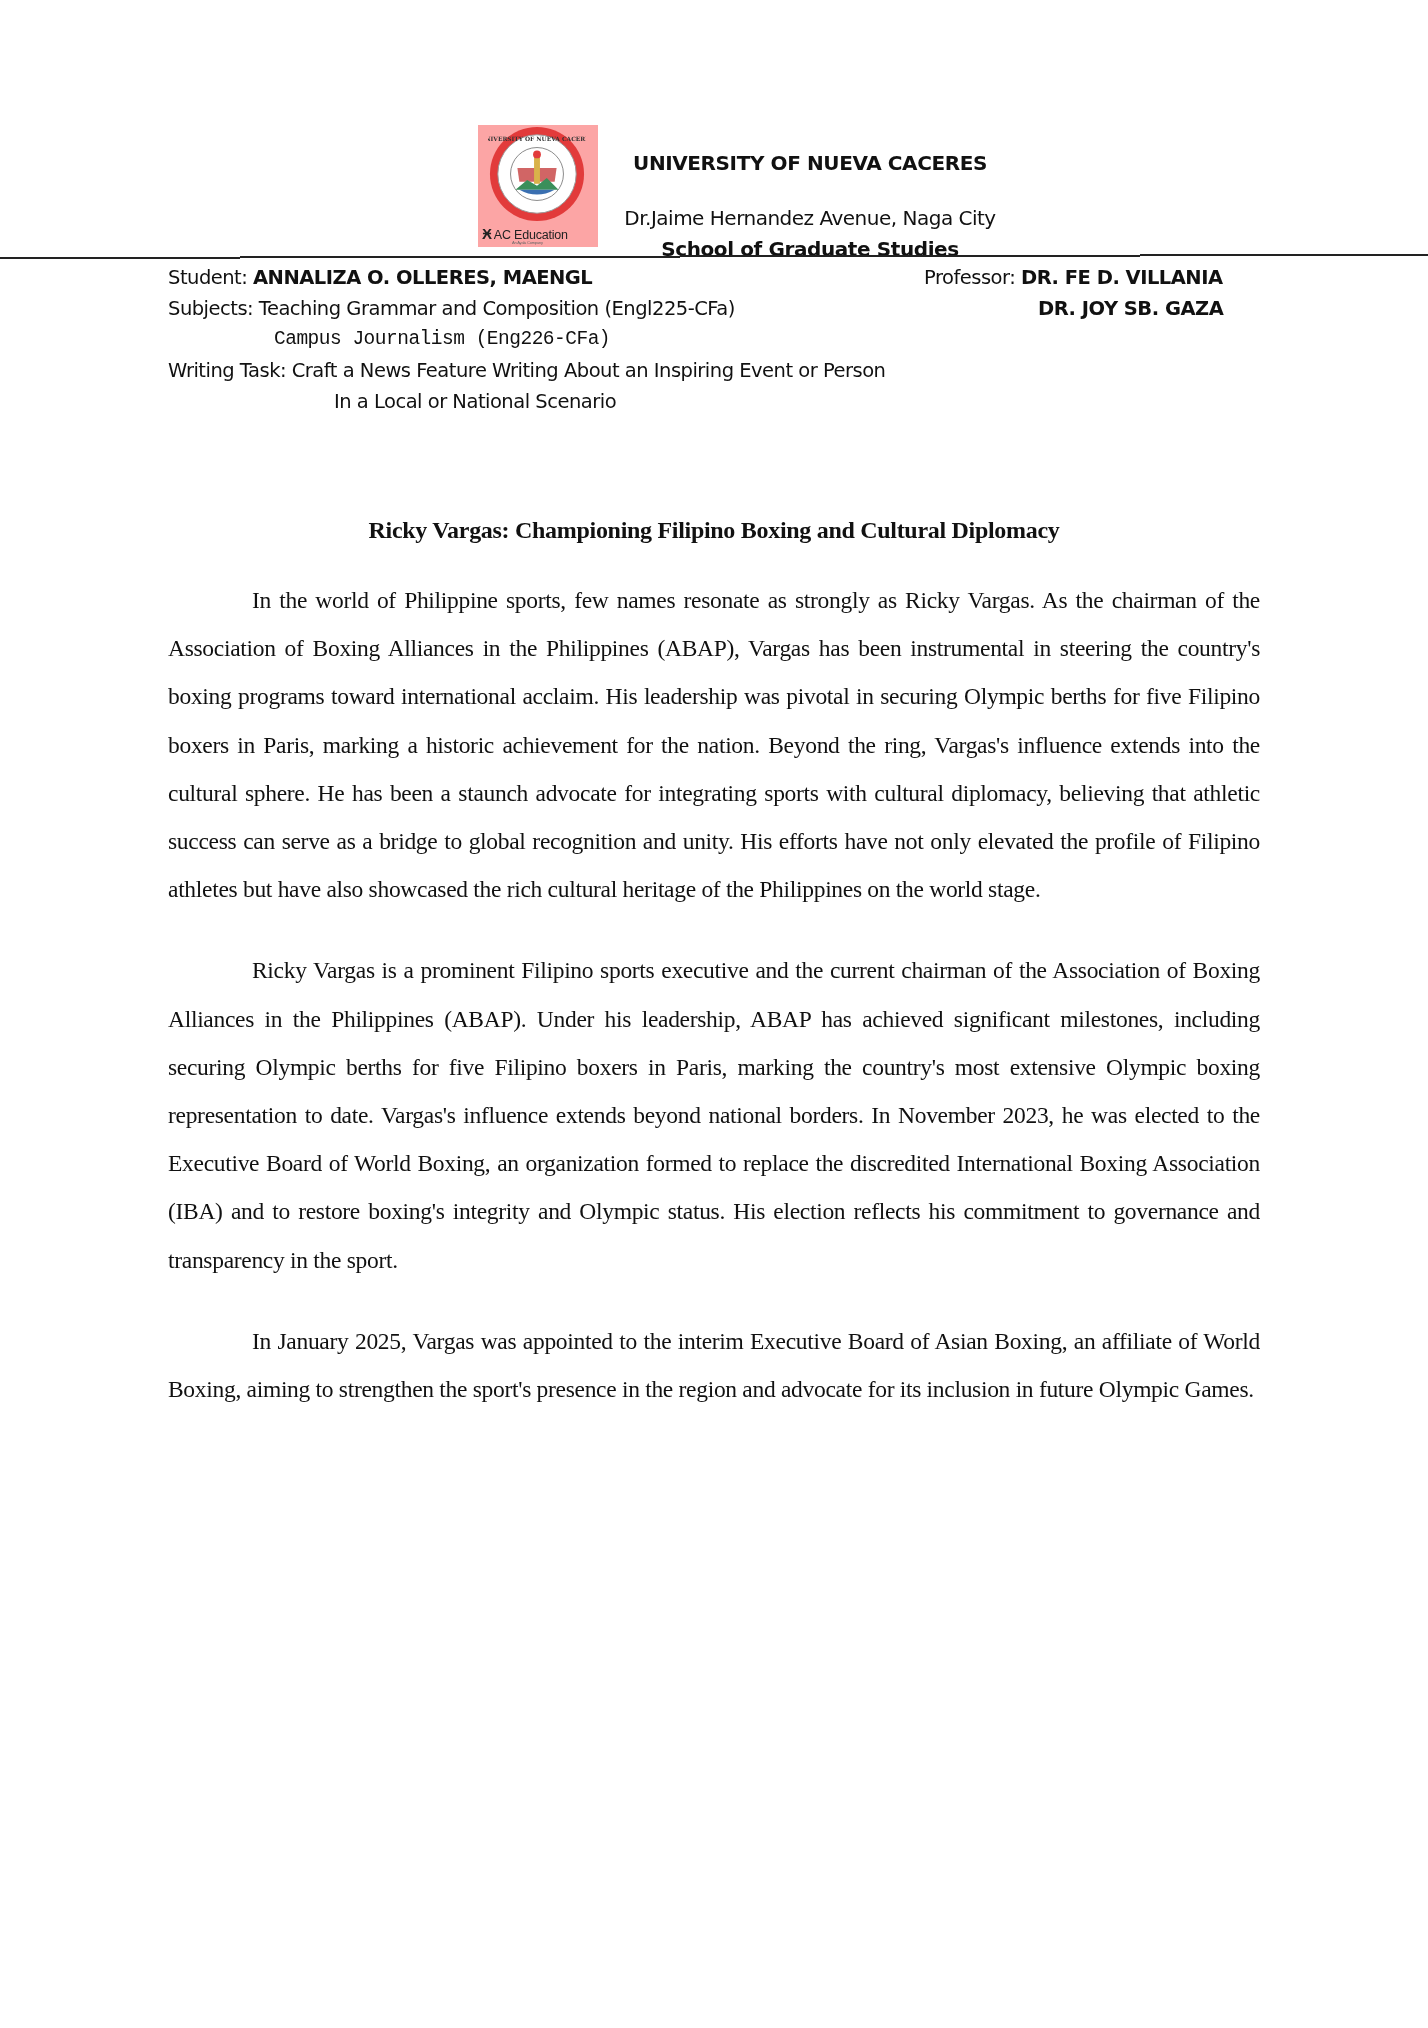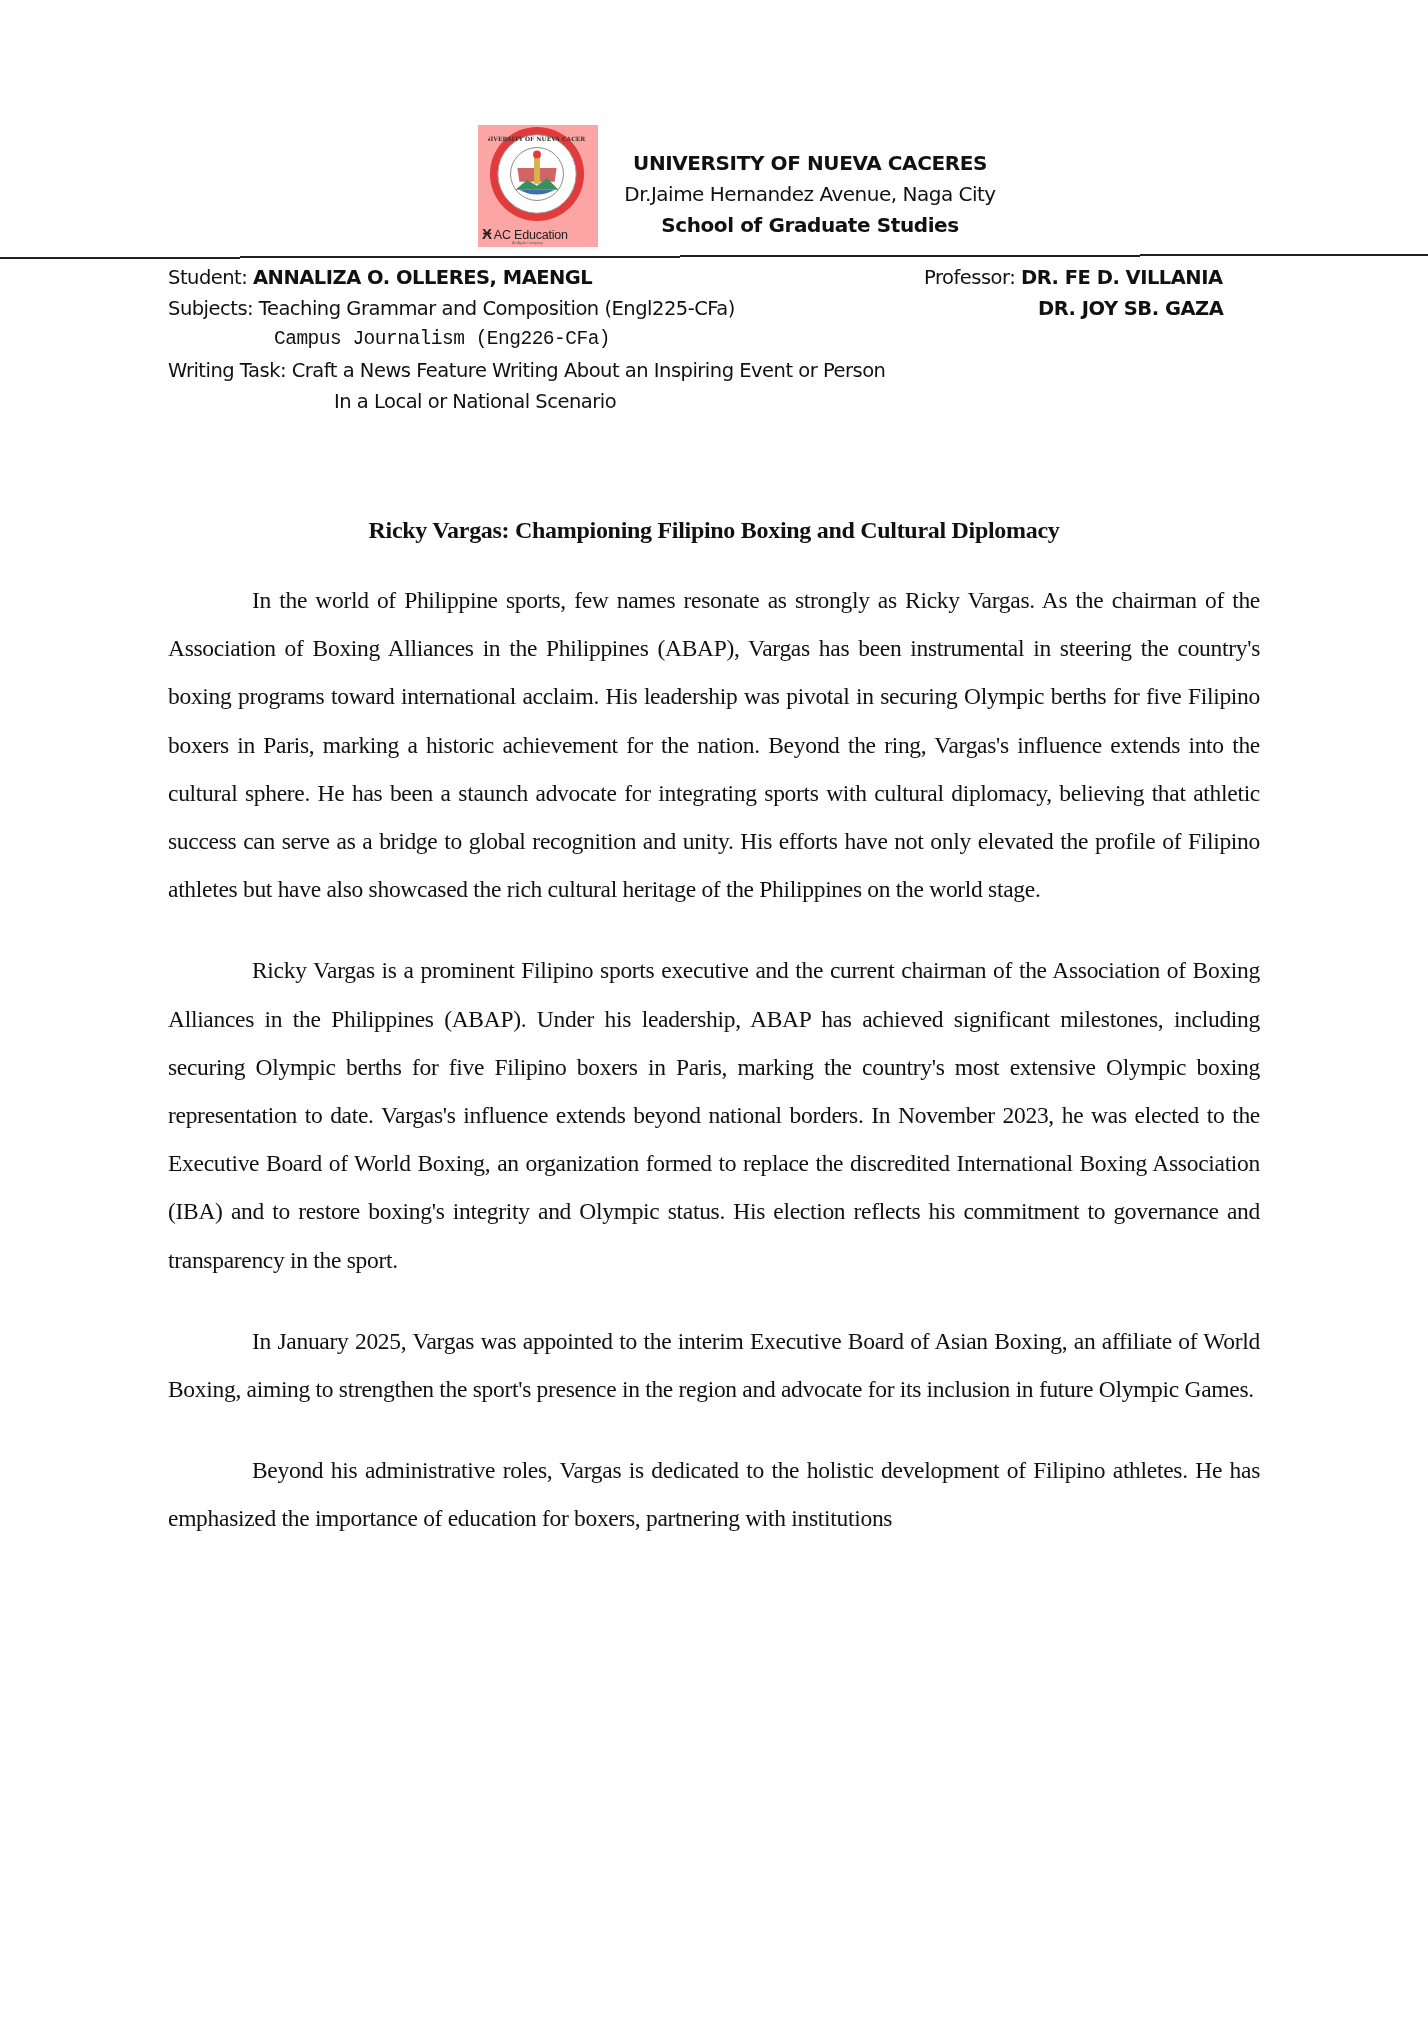--- a/index.html
+++ b/index.html
@@ -5,21 +5,21 @@
     html, body { margin: 0; padding: 0; background: #ffffff; }
     body { width: 1428px; height: 2028px; position: relative; overflow: hidden; color: #111; }
     .logo-box { position: absolute; left: 478px; top: 125px; width: 120px; height: 122px; background: #fca5a5; }
     .seal { position: absolute; left: 10px; top: 0px; width: 98px; height: 98px; }
     .ace { position: absolute; left: 4px; top: 100px; width: 116px; height: 20px; font-family: "Liberation Sans", sans-serif; font-size: 12.5px; letter-spacing: -0.2px; color: #222; white-space: nowrap; }
     .ace .mark { font-weight: bold; font-size: 15px; margin-right: 2px; }
     .ace .sub { display: block; font-size: 4px; color: #666; margin-left: 30px; margin-top: -2px; }
 
     .uni-text { position: absolute; left: 600px; top: 148px; width: 420px; text-align: center; font-family: "DejaVu Sans", sans-serif; }
     .uni-name { font-size: 20px; font-weight: bold; line-height: 31px; letter-spacing: -0.4px; }
-    .uni-addr { font-size: 20px; line-height: 31px; letter-spacing: -0.5px; }
+    .uni-addr { font-size: 20px; line-height: 31px; letter-spacing: -0.5px; margin-top: 24px; }
     .uni-school { font-size: 20px; font-weight: bold; line-height: 31px; letter-spacing: -0.4px; }
 
     .rule { position: absolute; left: 0; top: 256px; height: 2px; background: #222; }
     .rule.a { left: 0; width: 240px; top: 257px; }
     .rule.b { left: 240px; width: 440px; top: 256px; }
     .rule.c { left: 680px; width: 460px; top: 255px; }
     .rule.d { left: 1140px; width: 288px; top: 254px; }
 
     .meta { position: absolute; font-family: "DejaVu Sans", sans-serif; font-size: 19.5px; letter-spacing: -0.5px; line-height: 31px; white-space: nowrap; color: #111; }
     .meta b { font-weight: bold; }
@@ -73,14 +73,13 @@
 <div class="meta m4"><span>Writing Task: </span><span>Craft a News Feature Writing About an Inspiring Event or Person</span></div>
 <div class="meta m5">In a Local or National Scenario</div>
 <div class="meta p1"><span>Professor: </span><b>DR. FE D. VILLANIA</b></div>
 <div class="meta p2"><b>DR. JOY SB. GAZA</b></div>
 
 <div class="article">
   <h1 class="article-title">Ricky Vargas: Championing Filipino Boxing and Cultural Diplomacy</h1>
   <p class="para">In the world of Philippine sports, few names resonate as strongly as Ricky Vargas. As the chairman of the Association of Boxing Alliances in the Philippines (ABAP), Vargas has been instrumental in steering the country's boxing programs toward international acclaim. His leadership was pivotal in securing Olympic berths for five Filipino boxers in Paris, marking a historic achievement for the nation.  Beyond the ring, Vargas's influence extends into the cultural sphere. He has been a staunch advocate for integrating sports with cultural diplomacy, believing that athletic success can serve as a bridge to global recognition and unity. His efforts have not only elevated the profile of Filipino athletes but have also showcased the rich cultural heritage of the Philippines on the world stage.</p>
   <p class="para">Ricky Vargas is a prominent Filipino sports executive and the current chairman of the Association of Boxing Alliances in the Philippines (ABAP). Under his leadership, ABAP has achieved significant milestones, including securing Olympic berths for five Filipino boxers in Paris, marking the country's most extensive Olympic boxing representation to date. Vargas's influence extends beyond national borders. In November 2023, he was elected to the Executive Board of World Boxing, an organization formed to replace the discredited International Boxing Association (IBA) and to restore boxing's integrity and Olympic status. His election reflects his commitment to governance and transparency in the sport.</p>
   <p class="para">In January 2025, Vargas was appointed to the interim Executive Board of Asian Boxing, an affiliate of World Boxing, aiming to strengthen the sport's presence in the region and advocate for its inclusion in future Olympic Games.</p>
-  <p class="para">Beyond his administrative roles, Vargas is dedicated to the holistic development of Filipino athletes. He has emphasized the importance of education for boxers, partnering with institutions</p>
 </div>
 
 </body></html>

